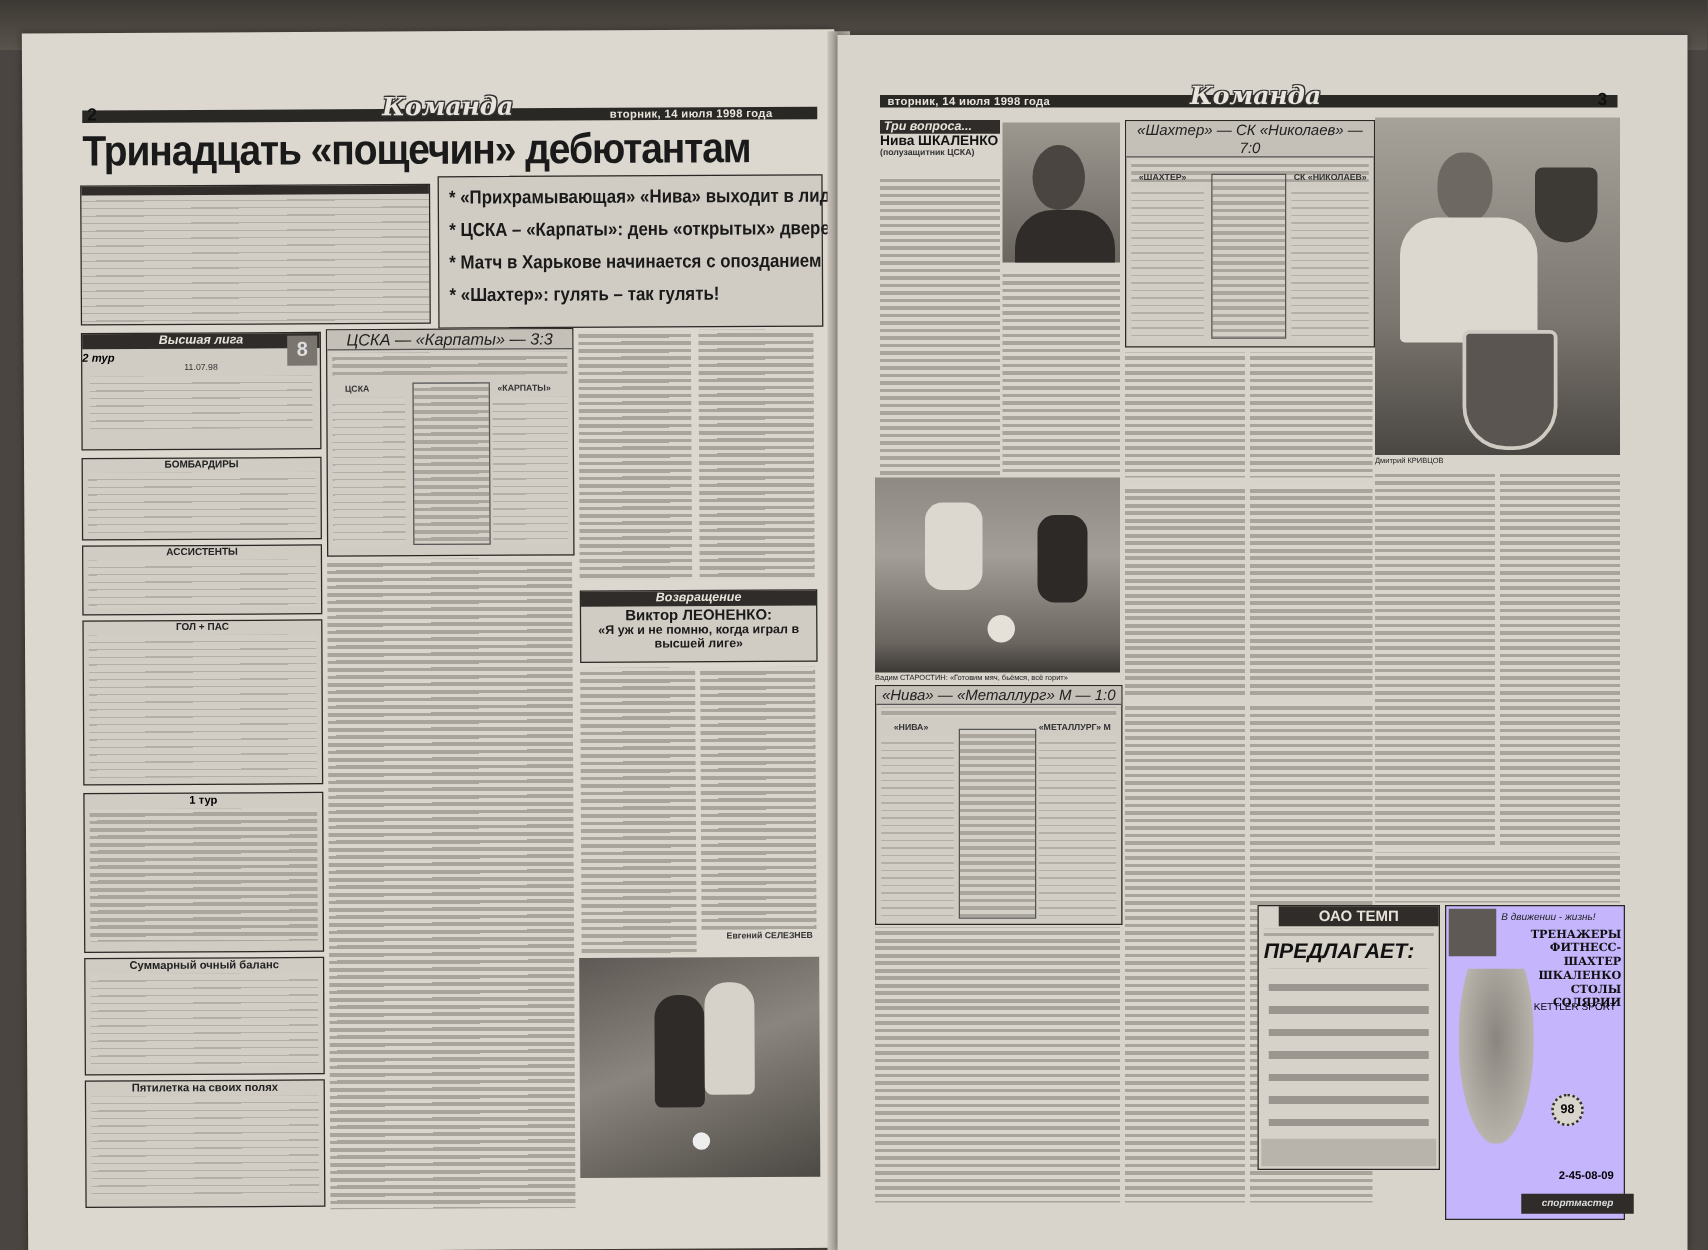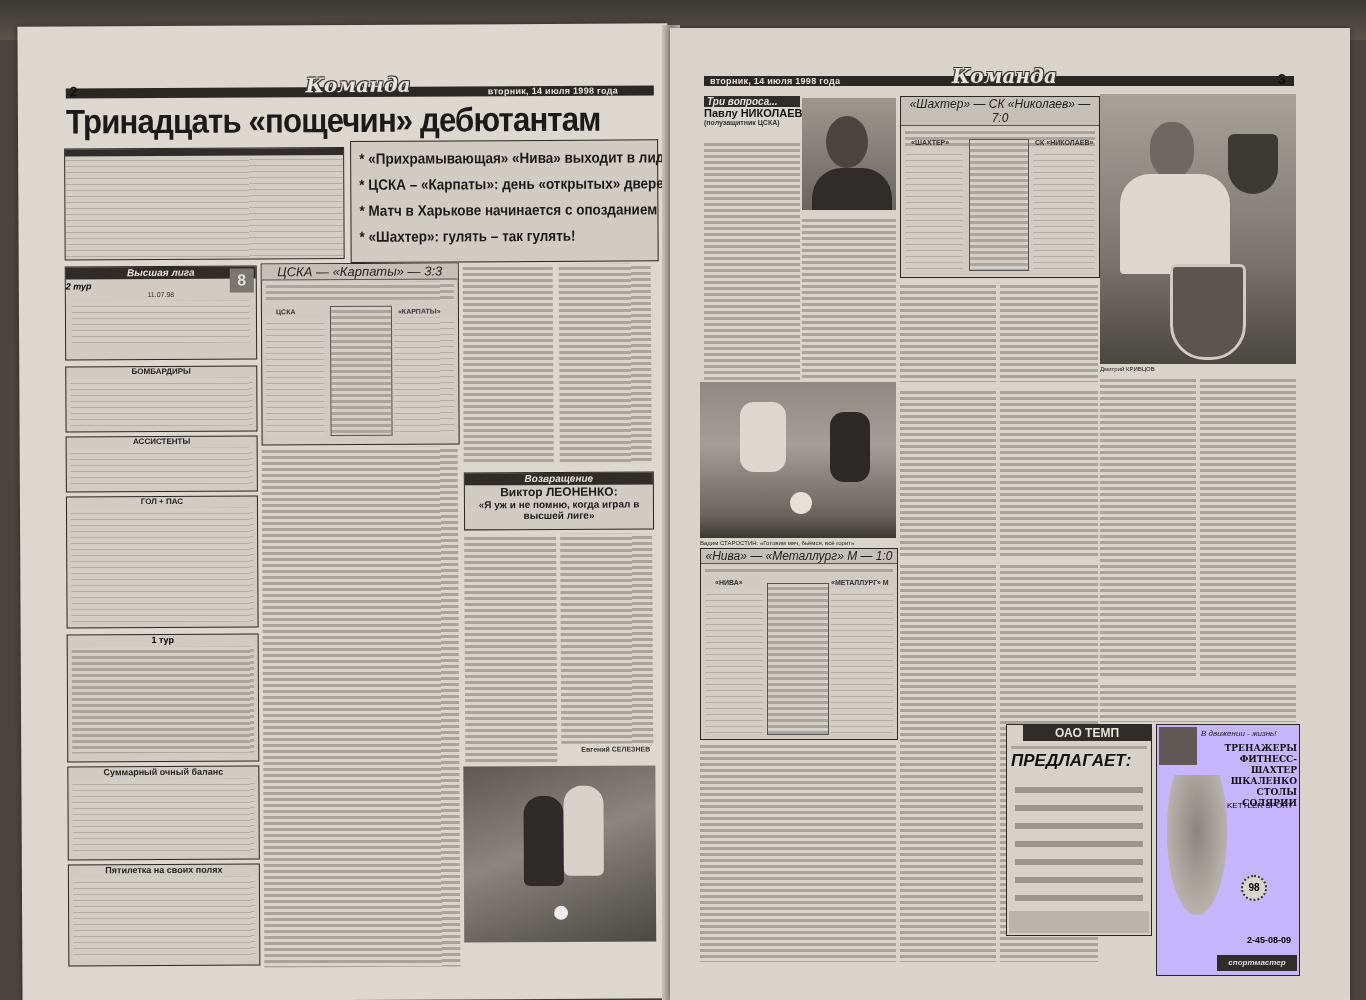--- a/index.html
+++ b/index.html
@@ -114,21 +114,21 @@
 <div class="fold"></div>
 
 <div id="right-page" class="page">
   <div class="abs bar" style="left:34px;top:48px;width:590px;"></div>
   <div class="abs hdr-date" style="left:40px;top:48px;">вторник, 14 июля 1998 года</div>
   <div class="abs logo" style="left:282px;top:36px;">Команда</div>
   <div class="abs pagenum" style="left:608px;top:43px;">3</div>
 
   <div class="abs" style="left:34px;top:68px;width:96px;">
     <div class="darkbar" style="font-size:10px;text-align:left;padding-left:3px;">Три вопроса...</div>
-    <div style="font-weight:bold;font-size:11px;color:#111;white-space:nowrap;">Павлу НИКОЛАЕВ</div>
+    <div style="font-weight:bold;font-size:11px;color:#111;white-space:nowrap;">Нива ШКАЛЕНКО</div>
     <div class="small" style="font-weight:bold;">(полузащитник ЦСКА)</div>
   </div>
   <div class="abs txt" style="left:34px;top:112px;width:96px;height:240px;"></div>
   <div class="abs photo" style="left:132px;top:70px;width:94px;height:112px;background:linear-gradient(#9c978f,#6a655f);">
     <div class="abs" style="left:24px;top:18px;width:42px;height:52px;background:#4a4541;border-radius:50%;"></div>
     <div class="abs" style="left:10px;top:70px;width:80px;height:50px;background:#2f2c29;border-radius:30px 30px 0 0;"></div>
   </div>
   <div class="abs txt" style="left:132px;top:188px;width:94px;height:164px;"></div>
 
   <div class="abs box" style="left:230px;top:68px;width:198px;height:180px;">
@@ -192,15 +192,15 @@
       <div>ФИТНЕСС-</div>
       <div>ШАХТЕР</div>
       <div>ШКАЛЕНКО</div>
       <div>СТОЛЫ</div>
       <div>СОЛЯРИИ</div>
     </div>
     <div class="abs" style="left:70px;top:76px;font-size:8px;font-weight:normal;text-align:center;">KETTLER SPORT</div>
     <div class="abs" style="left:10px;top:50px;width:60px;height:140px;background:radial-gradient(ellipse at 50% 40%,#8a857e,#b7b2aa 70%,transparent 72%);"></div>
     <div class="abs" style="left:84px;top:150px;width:22px;height:22px;border-radius:50%;background:#d9d4cc;border:2px dotted #333;font-size:10px;font-weight:bold;text-align:center;line-height:22px;">98</div>
     <div class="abs" style="left:90px;top:210px;font-size:9px;font-weight:bold;">2-45-08-09</div>
-    <div class="abs" style="left:60px;top:230px;width:80px;height:16px;background:#2f2c29;color:#ddd;font-size:8px;font-weight:bold;font-style:italic;text-align:center;line-height:16px;">спортмастер</div>
+    <div class="abs" style="left:60px;top:230px;width:90px;height:16px;background:#2f2c29;color:#ddd;font-size:8px;font-weight:bold;font-style:italic;text-align:center;line-height:16px;">спортмастер</div>
   </div>
 </div>
 
 </body></html>

